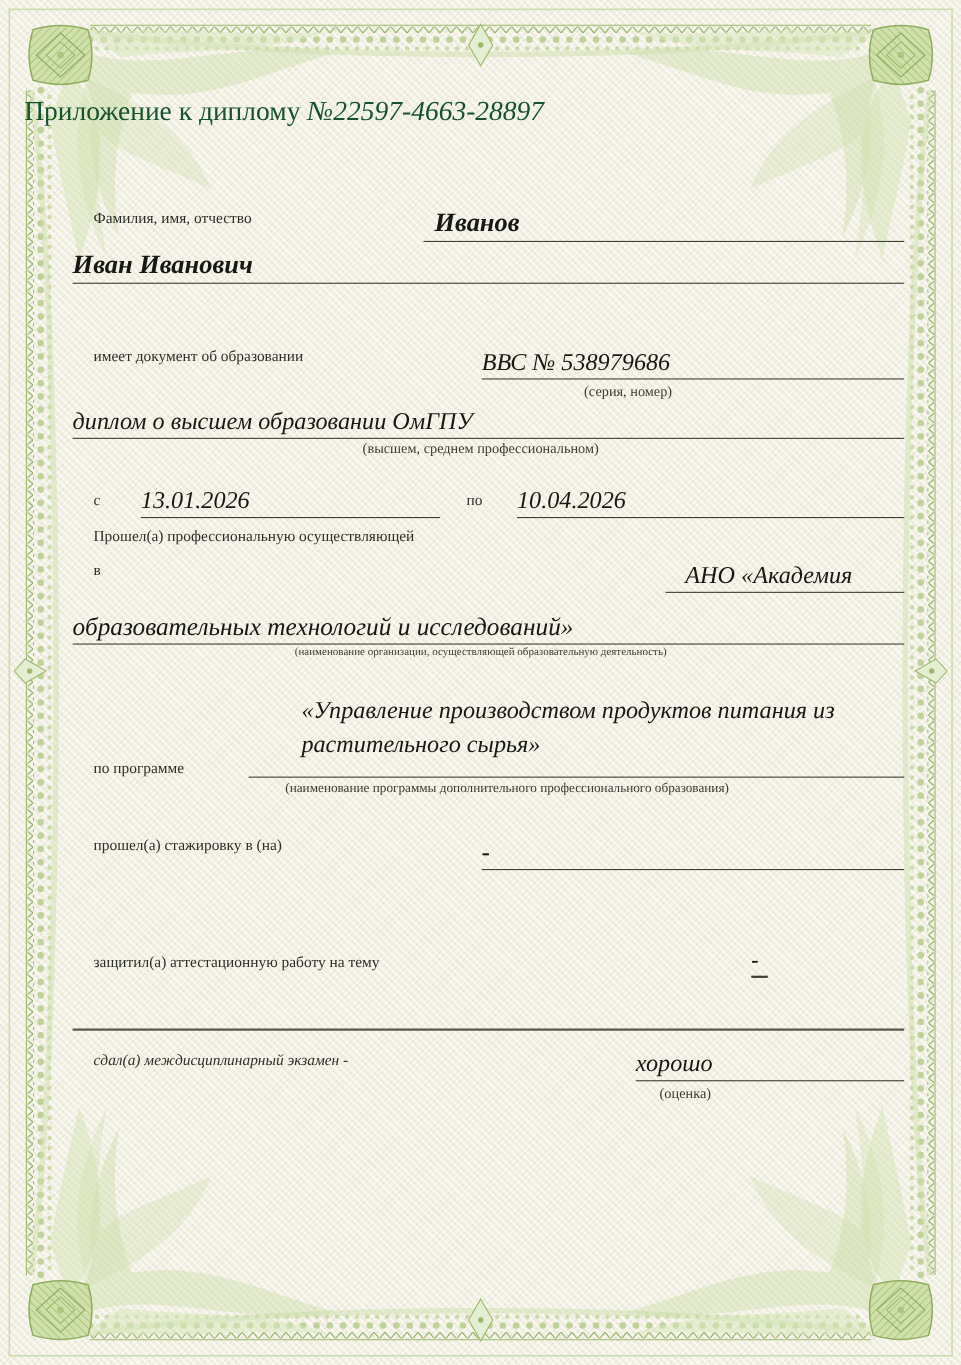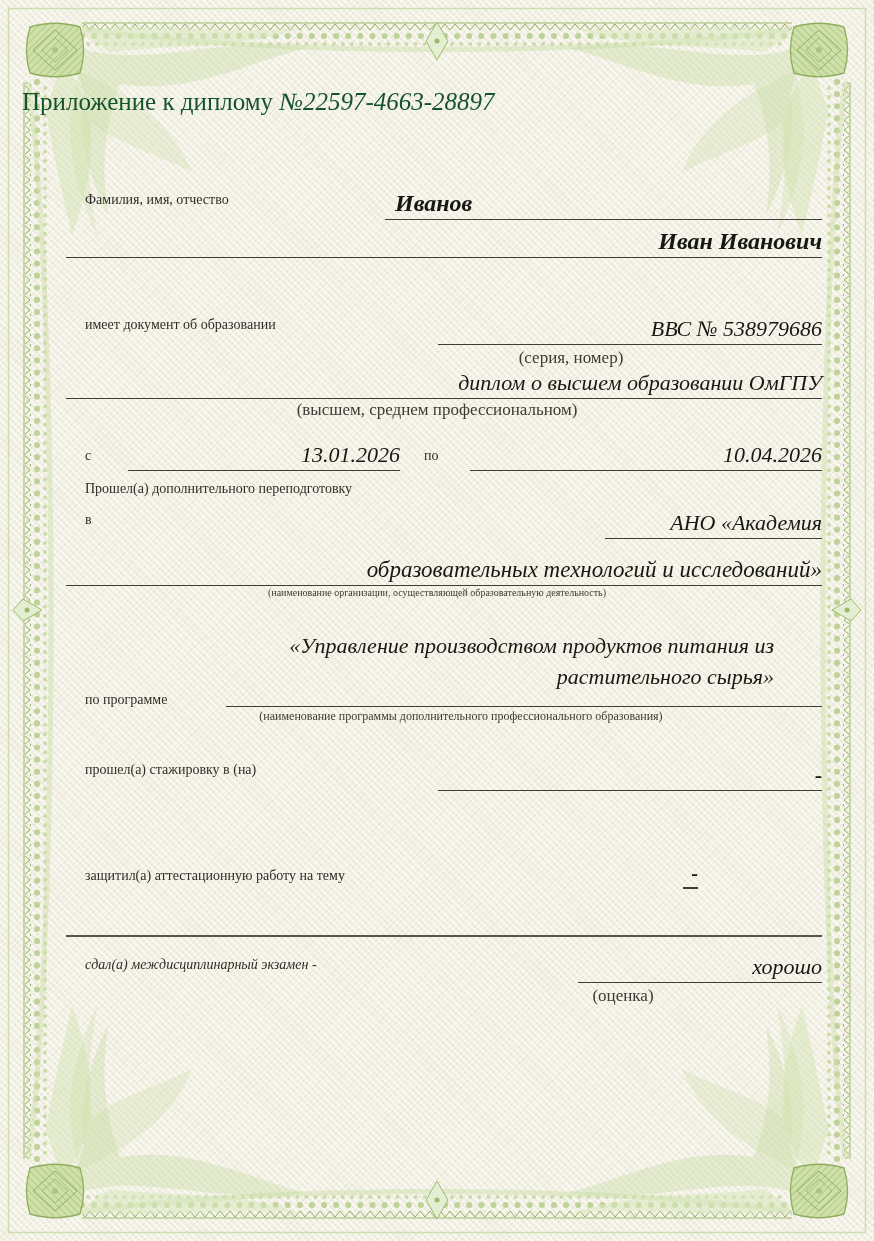--- a/index.html
+++ b/index.html
@@ -10,26 +10,26 @@
       repeating-linear-gradient(45deg, rgba(255,255,255,.55) 0 2px, rgba(255,255,255,0) 2px 5px),
       repeating-linear-gradient(-45deg, rgba(210,206,184,.28) 0 1px, rgba(210,206,184,0) 1px 4px);
     font-family:"Liberation Serif", serif;
     color:#2b2b25;
   }
   .border-svg{position:absolute;left:0;top:0;pointer-events:none;}
   .lbl{position:absolute;font-size:14px;color:#2e2e28;white-space:nowrap;}
   .title{position:absolute;left:0;right:0;top:88px;text-align:left;font-size:25px;color:#14532d;padding-left:22px;}
   .title .num{font-style:italic;}
   .uline{position:absolute;border-bottom:1.5px solid #3e3e37;display:flex;align-items:flex-end;justify-content:center;}
-  .uline .val{font-style:italic;font-size:22px;color:#171713;width:100%;text-align:right;padding-bottom:2px;white-space:nowrap;}
+  .uline .val{font-style:italic;font-size:22px;color:#171713;width:100%;text-align:left;padding-bottom:2px;white-space:nowrap;}
   .uline .val.bold{font-weight:bold;font-size:24px;}
   .uline .val.leftal{text-align:left;padding-left:10px;}
   .uline .val.plain{font-style:normal;}
   .uline .val.twoline{white-space:normal;line-height:31px;}
-  .cap{position:absolute;font-size:17px;color:#3b3b33;white-space:nowrap;}
+  .cap{position:absolute;font-size:13px;color:#3b3b33;white-space:nowrap;}
   .cap.center{text-align:center;white-space:nowrap;}
   .thick{border-bottom-width:2px;}
 </style>
 </head>
 <body>
 
 <svg class="border-svg" width="874" height="1241" viewBox="0 0 874 1241" aria-hidden="true">
   <defs>
     <pattern id="hx" width="5" height="5" patternUnits="userSpaceOnUse" patternTransform="rotate(45)">
       <rect width="5" height="5" fill="#cfe0ab"></rect>
@@ -108,21 +108,21 @@
 
 <div class="lbl" style="left:85px;top:448px;">с</div>
 <div class="uline" style="left:128px;top:440px;width:272px;height:30px;">
   <span class="val">13.01.2026</span>
 </div>
 <div class="lbl" style="left:424px;top:448px;">по</div>
 <div class="uline" style="left:470px;top:440px;width:352px;height:30px;">
   <span class="val">10.04.2026</span>
 </div>
 
-<div class="lbl" style="left:85px;top:481px;">Прошел(а) дополнительного переподготовку</div>
+<div class="lbl" style="left:85px;top:481px;">Прошел(а) профессиональную осуществляющей</div>
 <div class="lbl" style="left:85px;top:512px;">в</div>
 <div class="uline" style="left:605px;top:504px;width:217px;height:34px;">
   <span class="val" style="padding-left:18px;">АНО «Академия</span>
 </div>
 <div class="uline" style="left:66px;top:549px;width:756px;height:36px;">
   <span class="val" style="font-size:23px;">образовательных технологий и исследований»</span>
 </div>
 <div class="cap center" style="left:0;right:0;top:587px;font-size:10px;">(наименование организации, осуществляющей образовательную деятельность)</div>
 
 <div class="lbl" style="left:85px;top:692px;text-align:center;">по программе</div>

